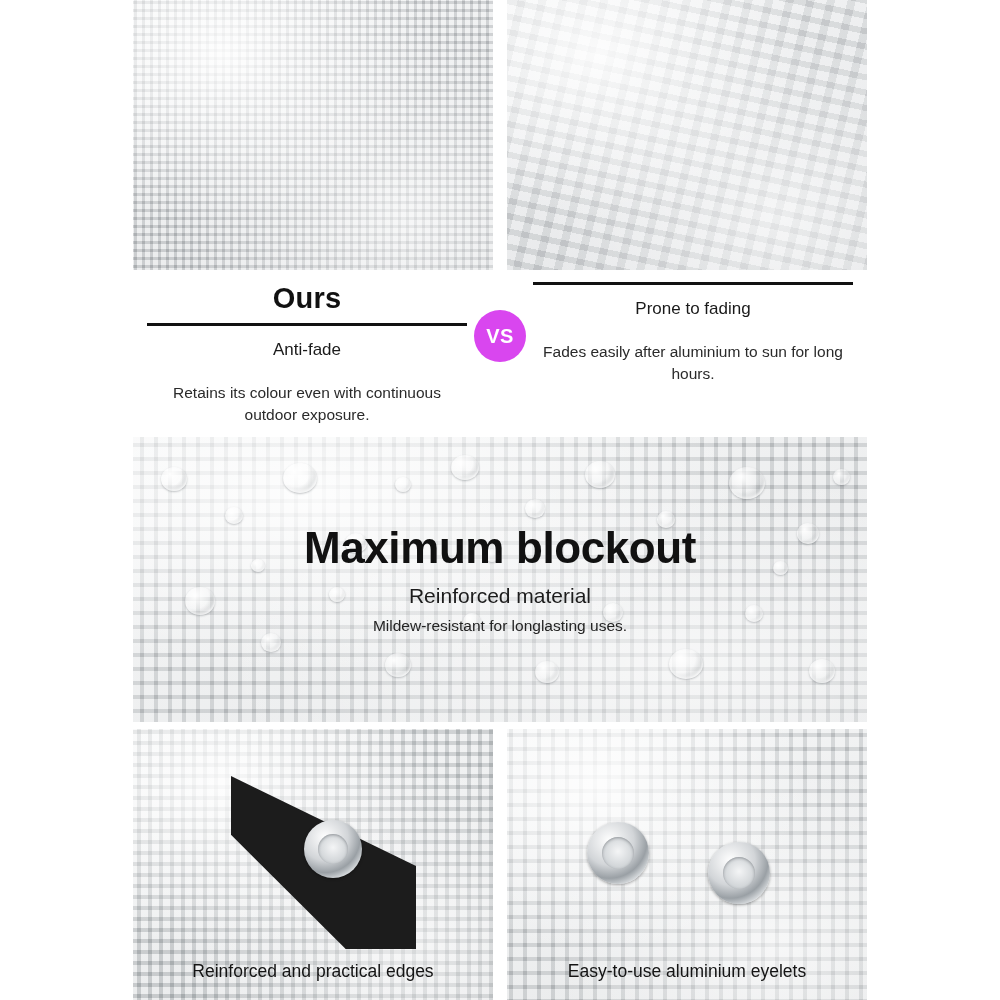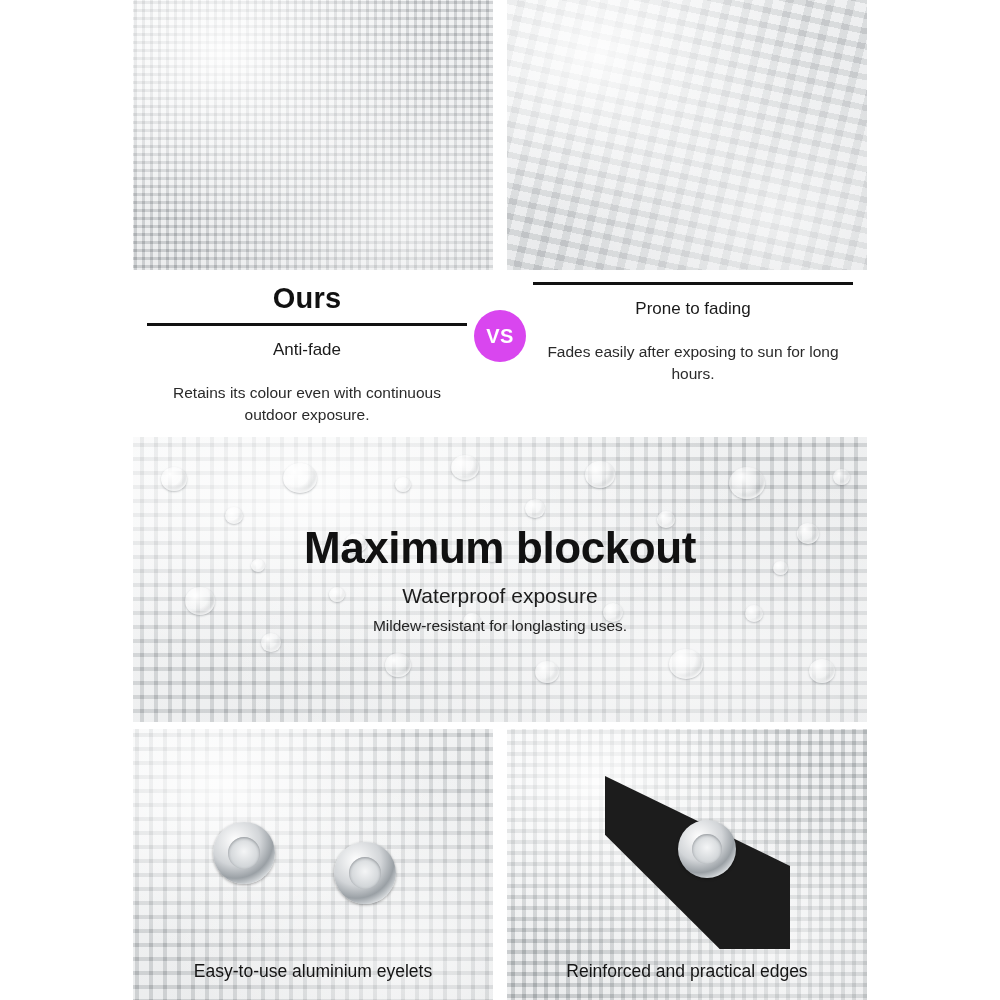--- a/index.html
+++ b/index.html
@@ -295,21 +295,21 @@
       <div class="cmp-rule"></div>
       <div class="cmp-sub">Anti-fade</div>
       <div class="cmp-desc">Retains its colour even with continuous outdoor exposure.</div>
     </div>
 
     <div class="vs-badge">VS</div>
 
     <div class="cmp-col cmp-right">
       <div class="cmp-rule"></div>
       <div class="cmp-sub">Prone to fading</div>
-      <div class="cmp-desc">Fades easily after exposing to sun for long hours.</div>
+      <div class="cmp-desc">Fades easily after aluminium to sun for long hours.</div>
     </div>
   </div>
 
   <div class="blockout mesh mesh-wide">
     <div class="droplets">
       <div class="drop" style="left:28px;  top:30px;  width:26px; height:24px;"></div>
       <div class="drop" style="left:92px;  top:70px;  width:18px; height:17px;"></div>
       <div class="drop" style="left:150px; top:26px;  width:34px; height:30px;"></div>
       <div class="drop" style="left:212px; top:96px;  width:22px; height:20px;"></div>
       <div class="drop" style="left:262px; top:40px;  width:16px; height:15px;"></div>
@@ -330,41 +330,41 @@
       <div class="drop" style="left:536px; top:212px; width:34px; height:30px;"></div>
       <div class="drop" style="left:612px; top:168px; width:18px; height:17px;"></div>
       <div class="drop" style="left:676px; top:222px; width:26px; height:24px;"></div>
       <div class="drop" style="left:352px; top:112px; width:14px; height:13px;"></div>
       <div class="drop" style="left:118px; top:122px; width:14px; height:13px;"></div>
       <div class="drop" style="left:640px; top:124px; width:15px; height:14px;"></div>
     </div>
 
     <div class="blockout-text">
       <div class="bo-title">Maximum blockout</div>
-      <div class="bo-sub">Waterproof exposure</div>
+      <div class="bo-sub">Reinforced material</div>
       <div class="bo-note">Mildew-resistant for longlasting uses.</div>
     </div>
   </div>
 
   <div class="bottom-row">
+
+    <div class="bottom-cell mesh">
+      <div class="corner-patch"></div>
+      <div class="eyelet eyelet-a">
+        <div class="eyelet-hole"></div>
+      </div>
+      <div class="caption">Reinforced and practical edges</div>
+    </div>
 
     <div class="bottom-cell mesh mesh-wide">
       <div class="eyelet eyelet-b">
         <div class="eyelet-hole"></div>
       </div>
       <div class="eyelet eyelet-c">
         <div class="eyelet-hole"></div>
       </div>
       <div class="caption">Easy-to-use aluminium eyelets</div>
     </div>
-
-    <div class="bottom-cell mesh">
-      <div class="corner-patch"></div>
-      <div class="eyelet eyelet-a">
-        <div class="eyelet-hole"></div>
-      </div>
-      <div class="caption">Reinforced and practical edges</div>
-    </div>
   </div>
 
   <div class="white-gutter-left"></div>
   <div class="white-gutter-right"></div>
 </div>
 
 </body></html>

